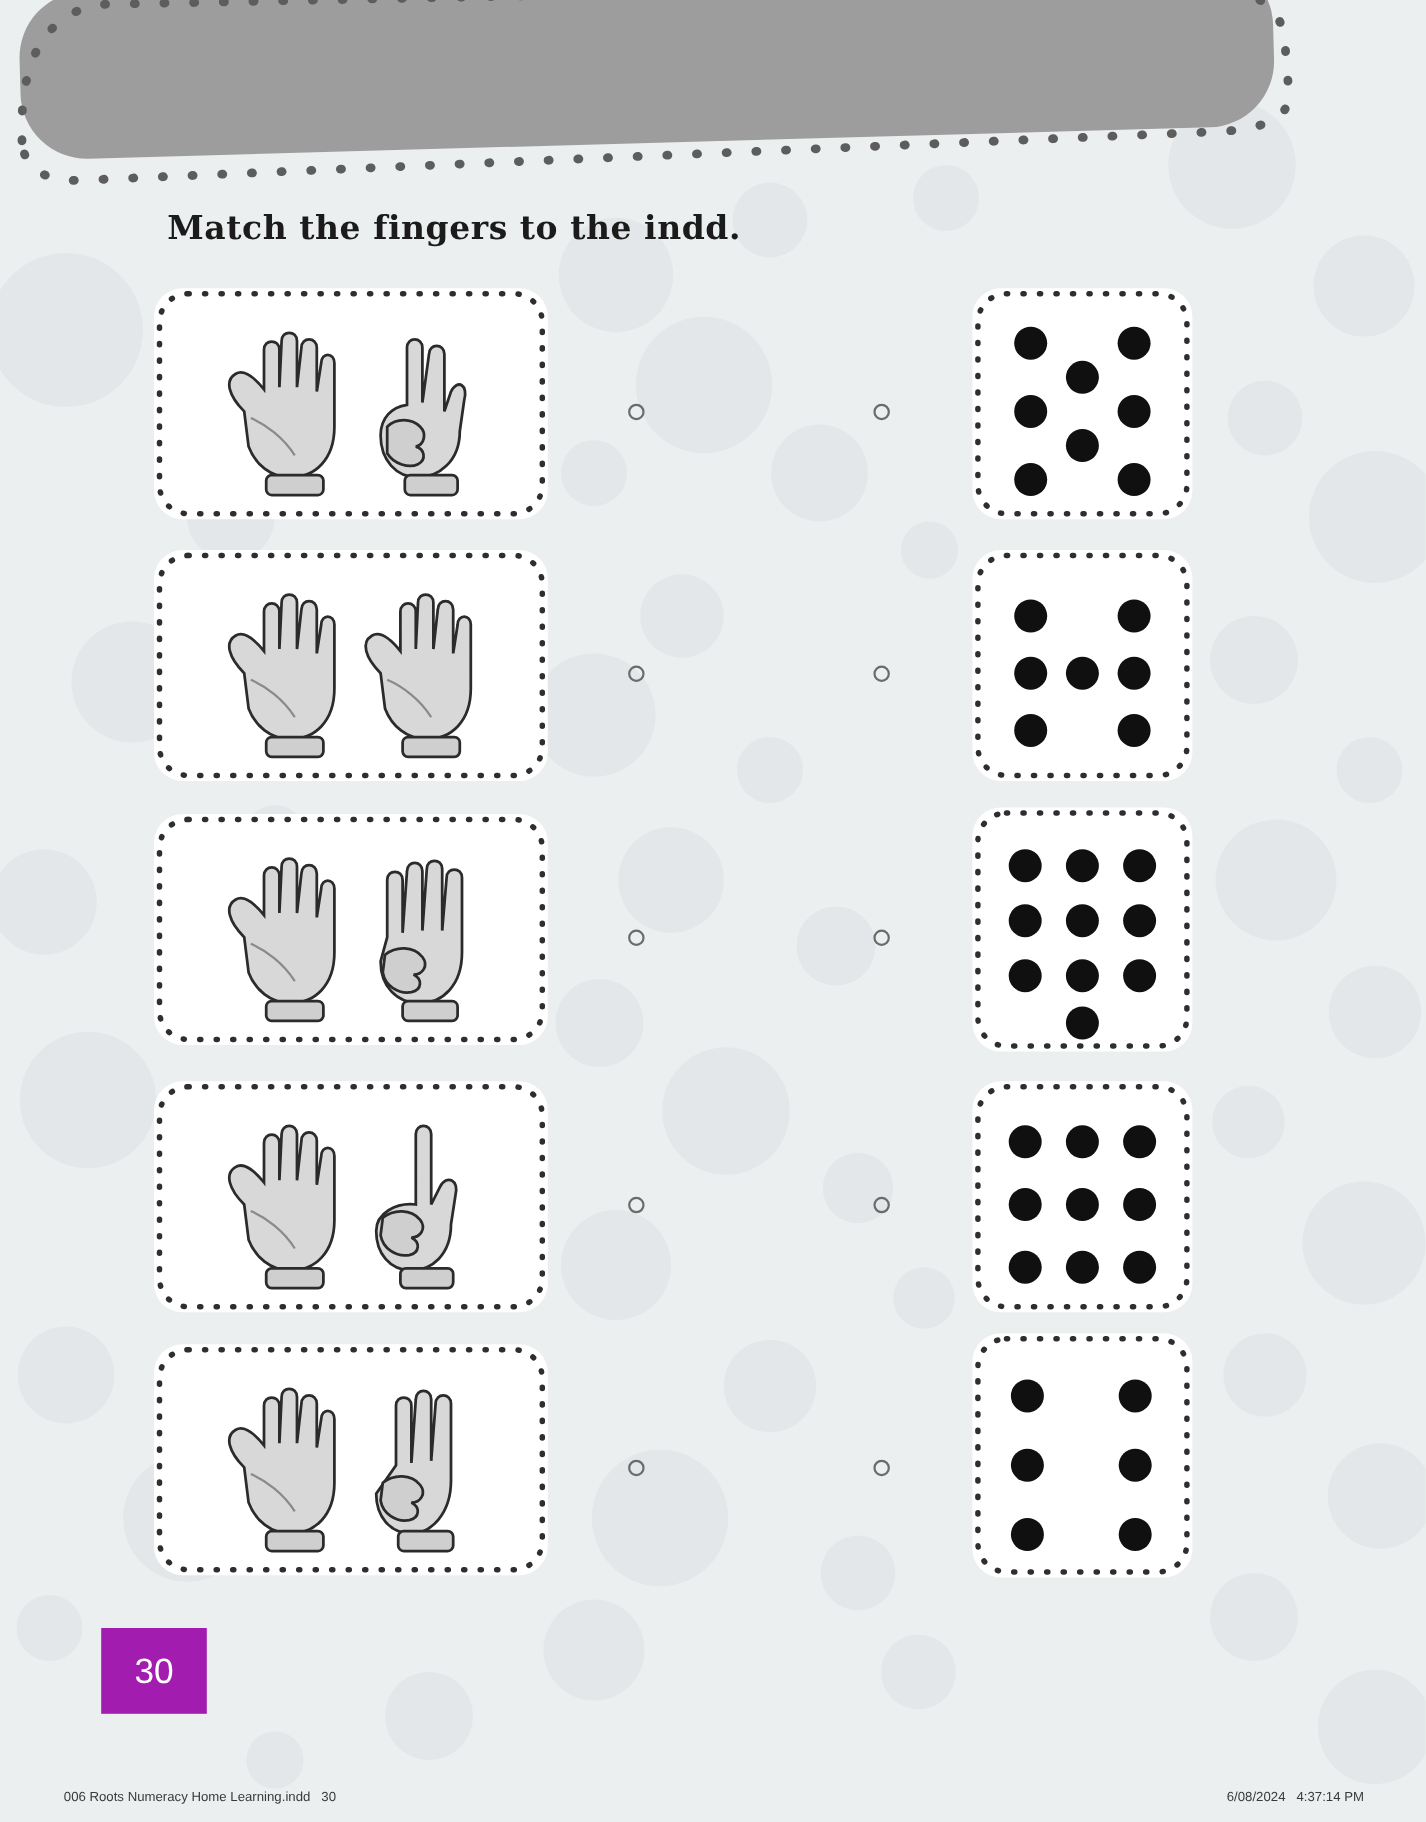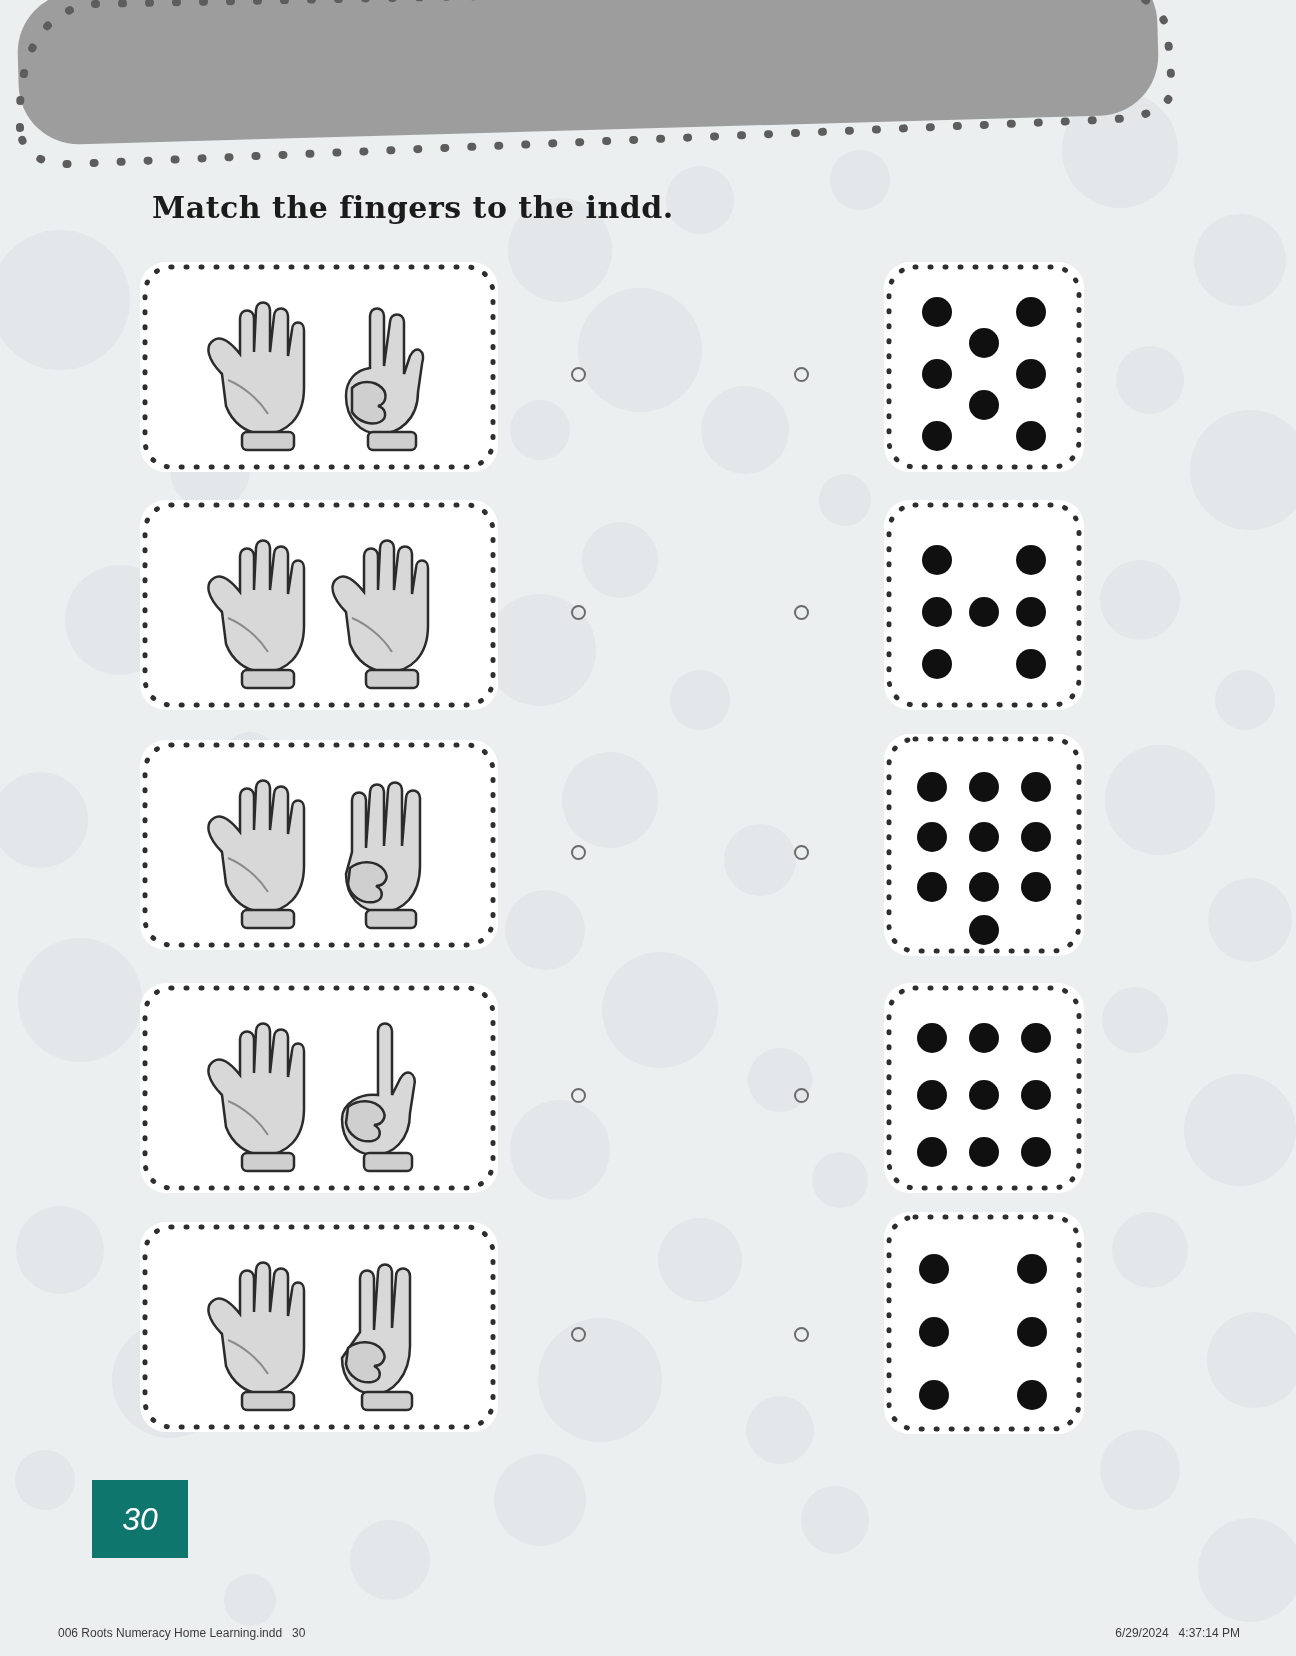--- a/index.html
+++ b/index.html
@@ -131,22 +131,21 @@
     border-radius: 50%;
   }
 
   
   .page-tab {
     position: absolute;
     left: 92px;
     top: 1480px;
     width: 96px;
     height: 78px;
-    background: #0f766e;
-    font-style: italic;
+    background: #a21caf;
   }
   .page-number {
     position: absolute;
     left: 0;
     top: 0;
     width: 96px;
     height: 78px;
     display: flex;
     align-items: center;
     justify-content: center;
@@ -467,14 +466,14 @@
     </div>
   </div>
 </div>
 
 <div class="page-tab">
   <div class="page-number">30</div>
 </div>
 
 <div class="footer">
   <span class="footer-left">006 Roots Numeracy Home Learning.indd   30</span>
-  <span class="footer-right">6/29/2024   4:37:14 PM</span>
+  <span class="footer-right">6/08/2024   4:37:14 PM</span>
 </div>
 
 </body></html>

